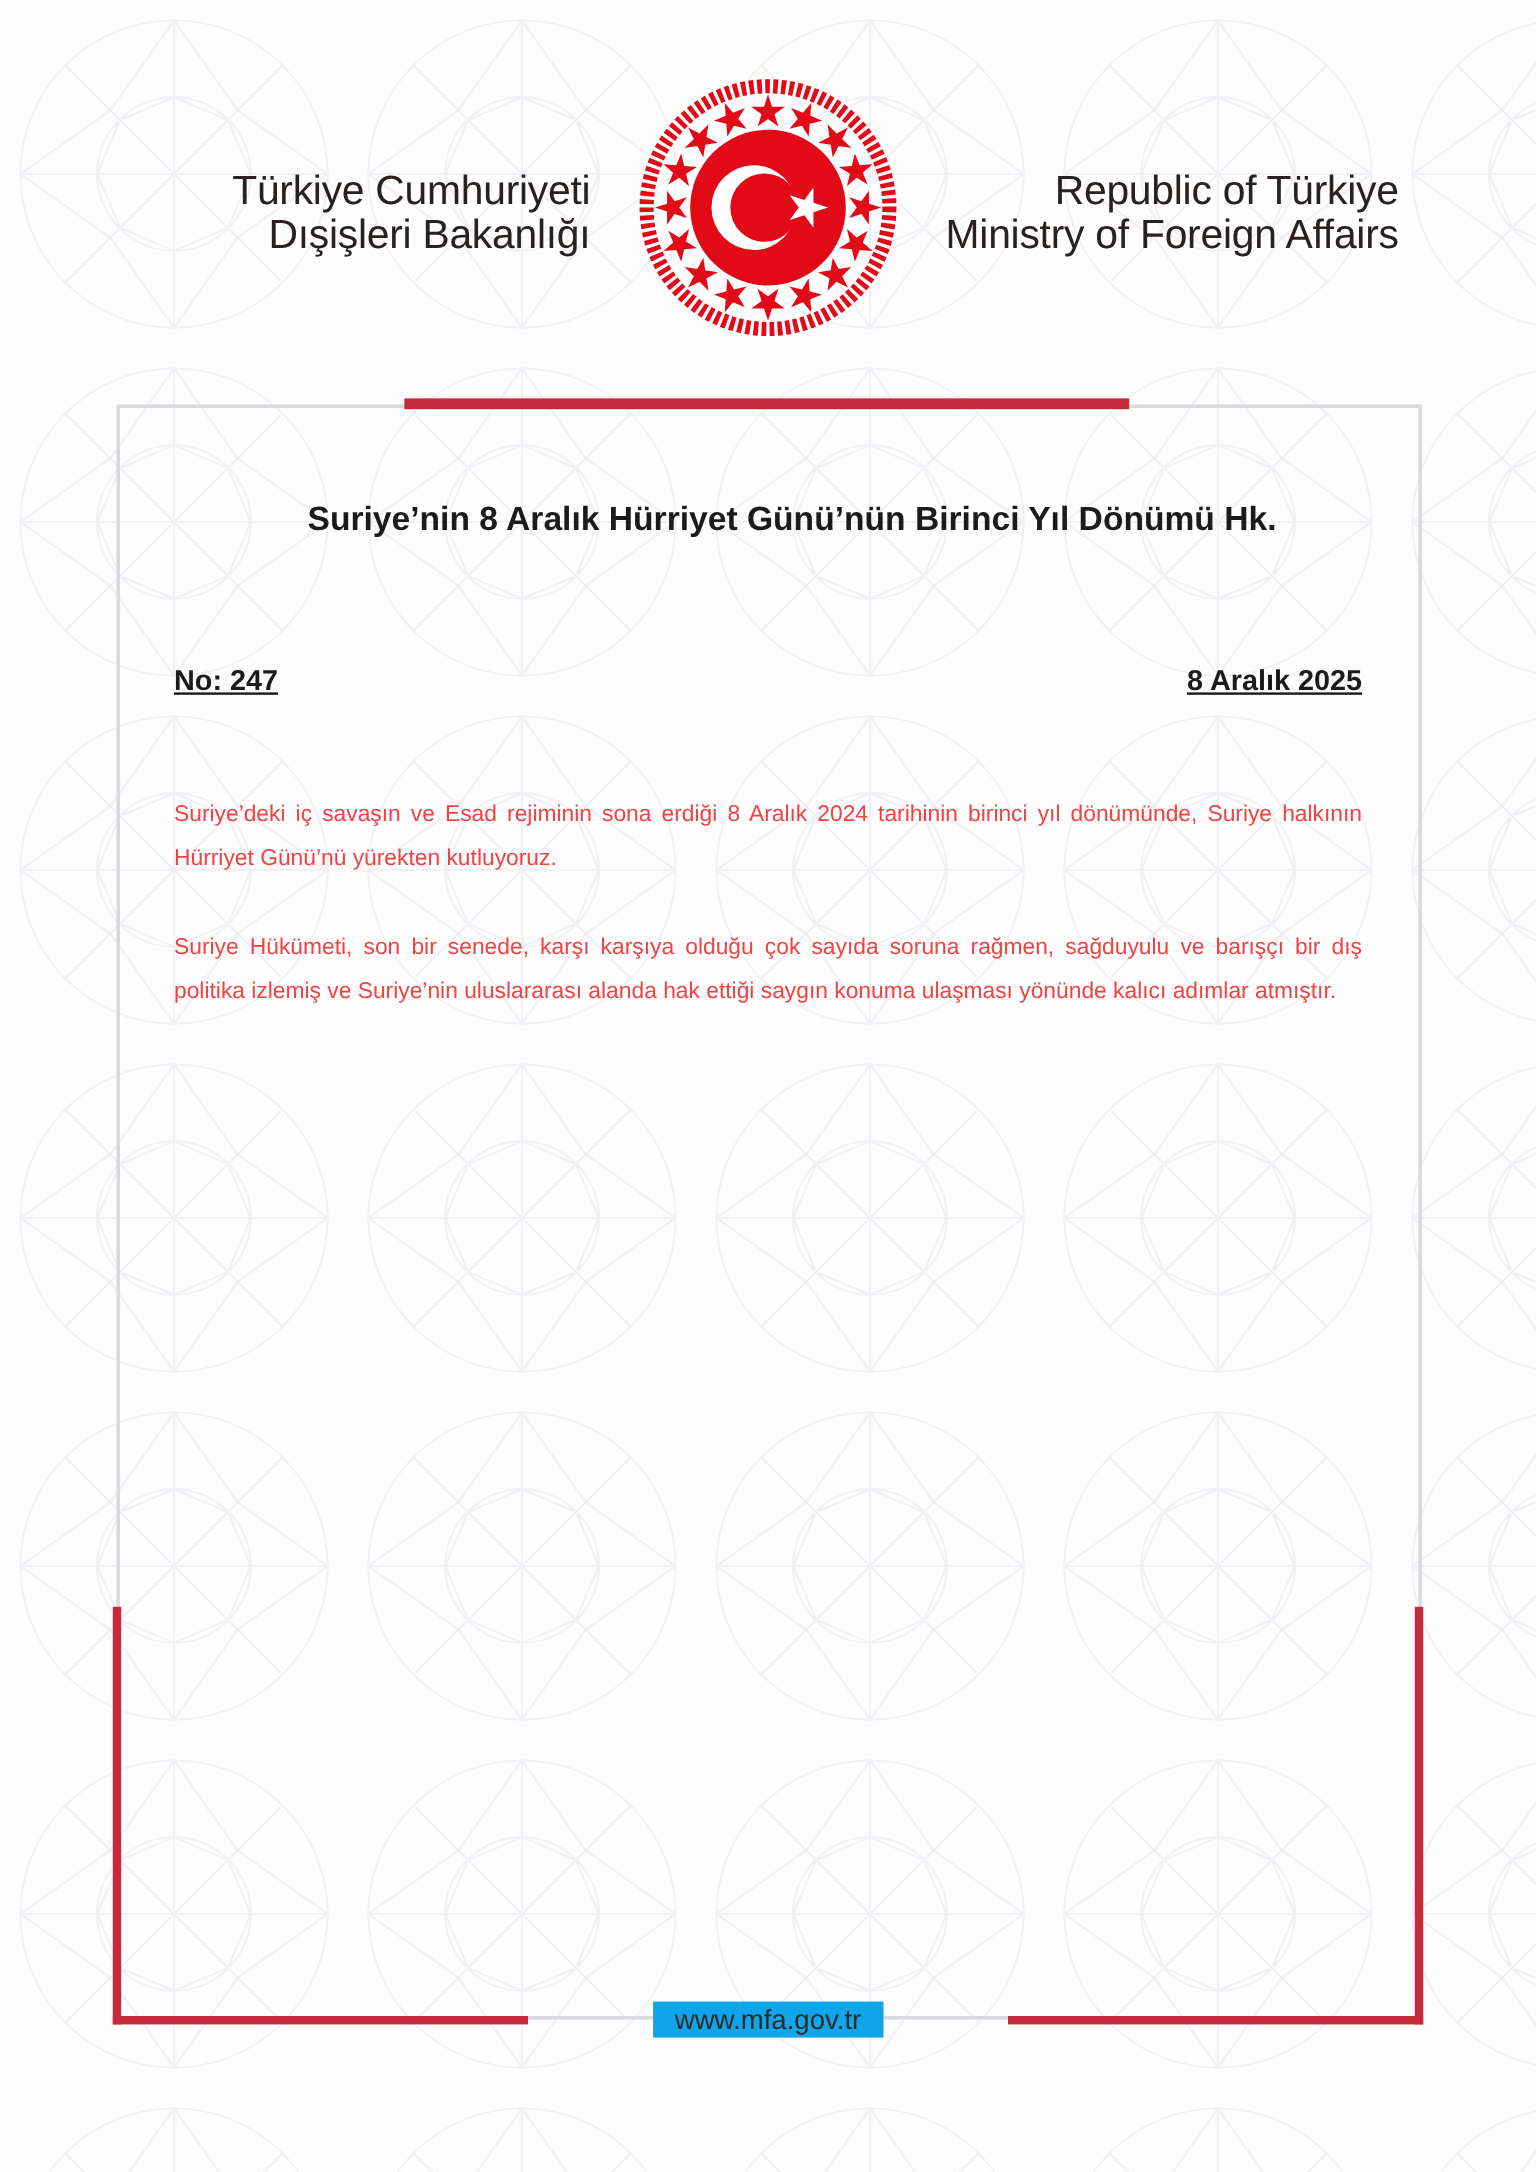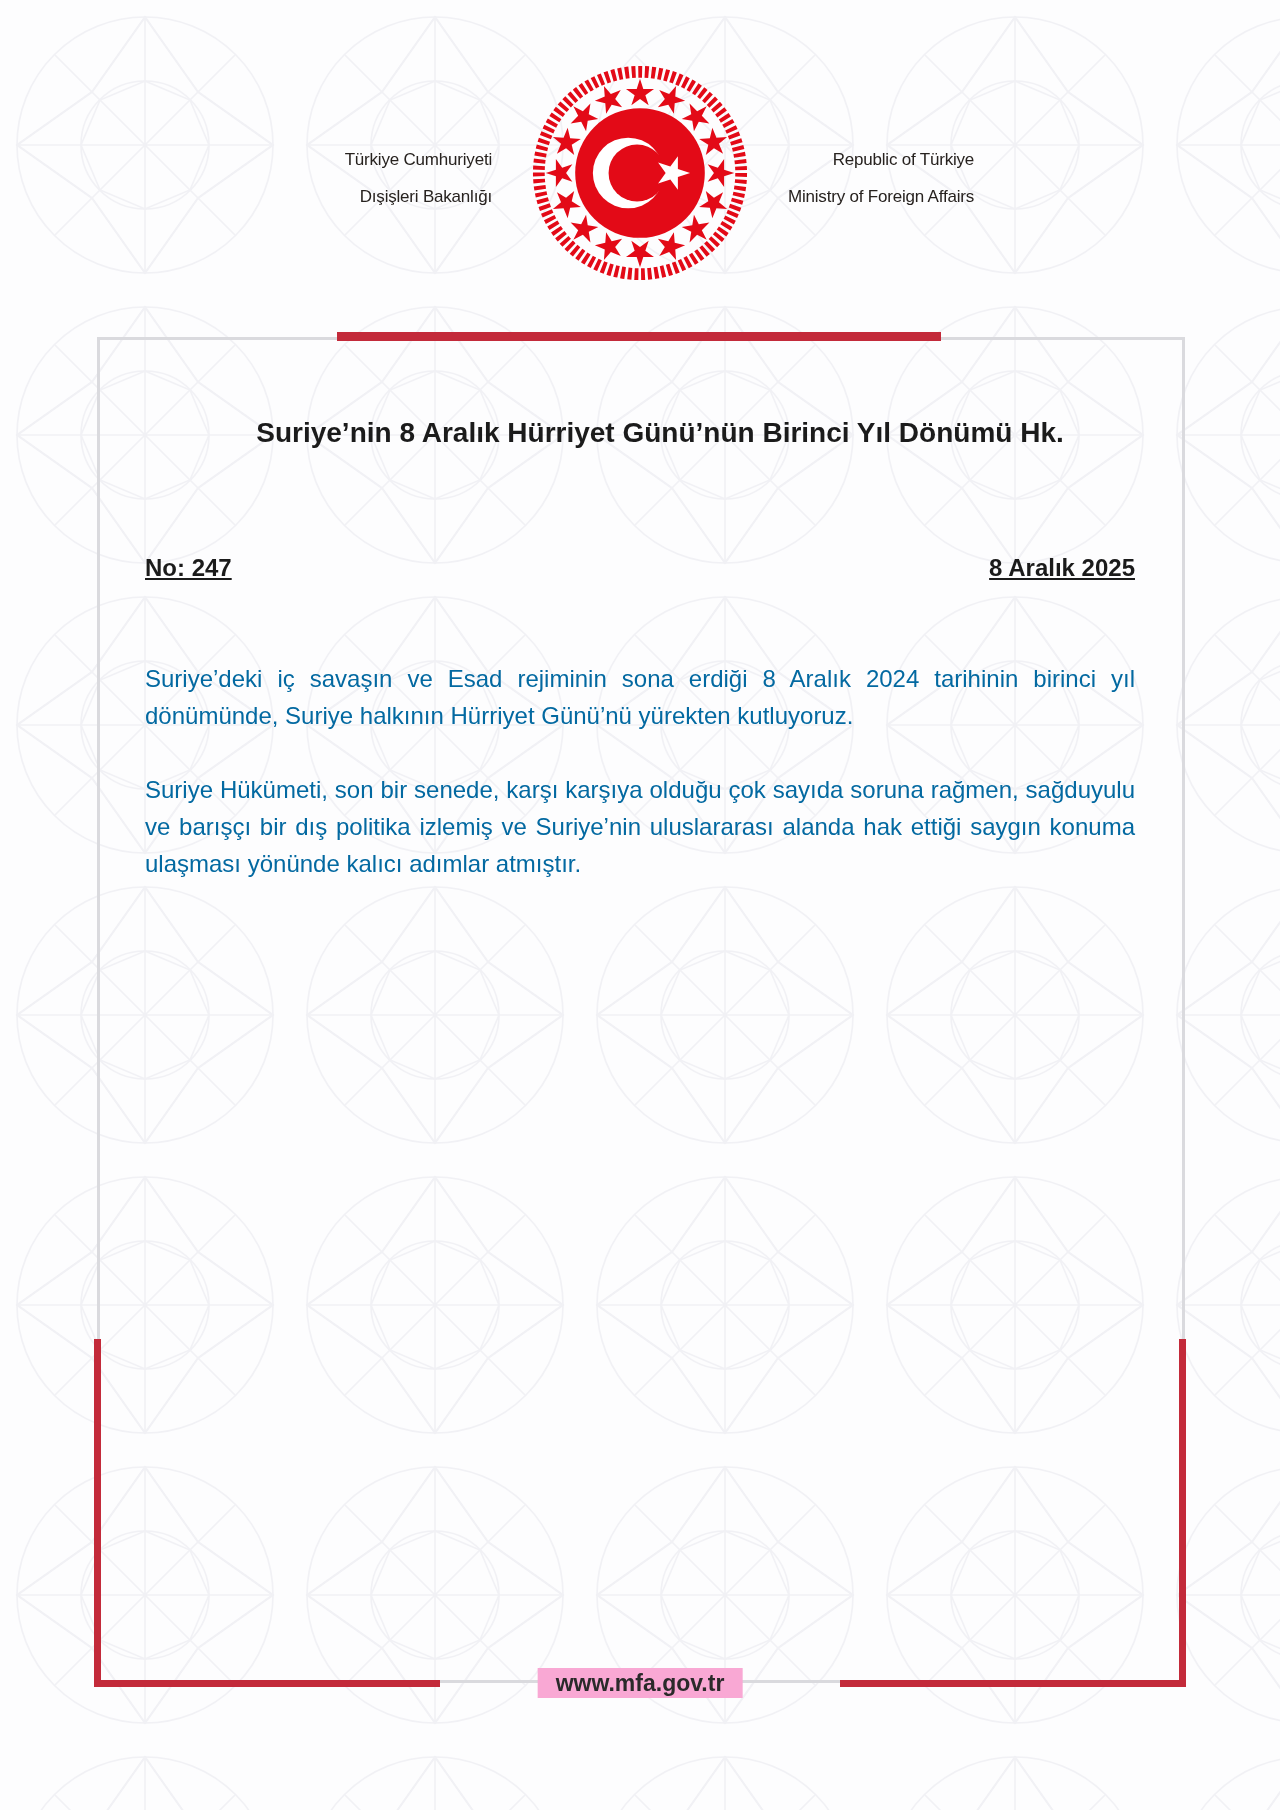--- a/index.html
+++ b/index.html
@@ -8,21 +8,21 @@
     font-family:"Liberation Sans","DejaVu Sans",sans-serif;
     background:#fdfdfe;
     -webkit-font-smoothing:antialiased;
   }
   .page{position:relative;width:1280px;height:1810px;overflow:hidden;}
   .bg{position:absolute;left:0;top:0;z-index:0;}
 
   
   .org{
     position:absolute;z-index:3;top:141px;
-    font-size:17px;line-height:37px;font-weight:500;
+    font-size:34px;line-height:37px;font-weight:500;
     color:#27221f;letter-spacing:-.2px;white-space:nowrap;
   }
   .org.left{right:788px;text-align:right;}
   .org.right{left:788px;text-align:right;}
   .emblem{position:absolute;z-index:3;left:530px;top:63px;}
 
   
   .red-rule{
     position:absolute;z-index:2;left:337px;top:332px;width:604px;height:9px;
     background:#c32a3a;
@@ -42,32 +42,32 @@
     position:absolute;z-index:3;left:100px;right:100px;top:416px;margin:0;
     text-align:center;font-size:28px;line-height:34px;font-weight:700;color:#1b1b1b;padding-left:40px;
   }
   .meta{
     position:absolute;z-index:3;left:145px;right:145px;top:554px;
     display:flex;justify-content:space-between;
     font-size:24px;font-weight:700;color:#1b1b1b;text-decoration:underline;
   }
   .para{
     position:absolute;z-index:3;left:145px;right:145px;margin:0;
-    font-size:24px;line-height:37px;color:#0369a1;
+    font-size:19px;line-height:37px;color:#ef4444;
     text-align:justify;text-justify:inter-word;
   }
   .para.p1{top:660px;}
   .para.p2{top:771px;}
   .para.p3{top:882px;}
 
   
   .footer-site{
     position:absolute;z-index:3;left:50%;top:1668px;transform:translateX(-50%);
-    background:#f9a8d4;padding:0 18px;
-    font-size:23px;line-height:30px;font-weight:700;color:#2a2a2a;white-space:nowrap;
+    background:#0ea5e9;padding:0 18px;
+    font-size:23px;line-height:30px;font-weight:400;color:#2a2a2a;white-space:nowrap;
   }
 </style>
 </head>
 <body>
 
 <div class="page">
 
   <svg class="bg" width="1280" height="1810" aria-hidden="true">
     <defs>
       <pattern id="geo" width="290" height="290" patternUnits="userSpaceOnUse">

